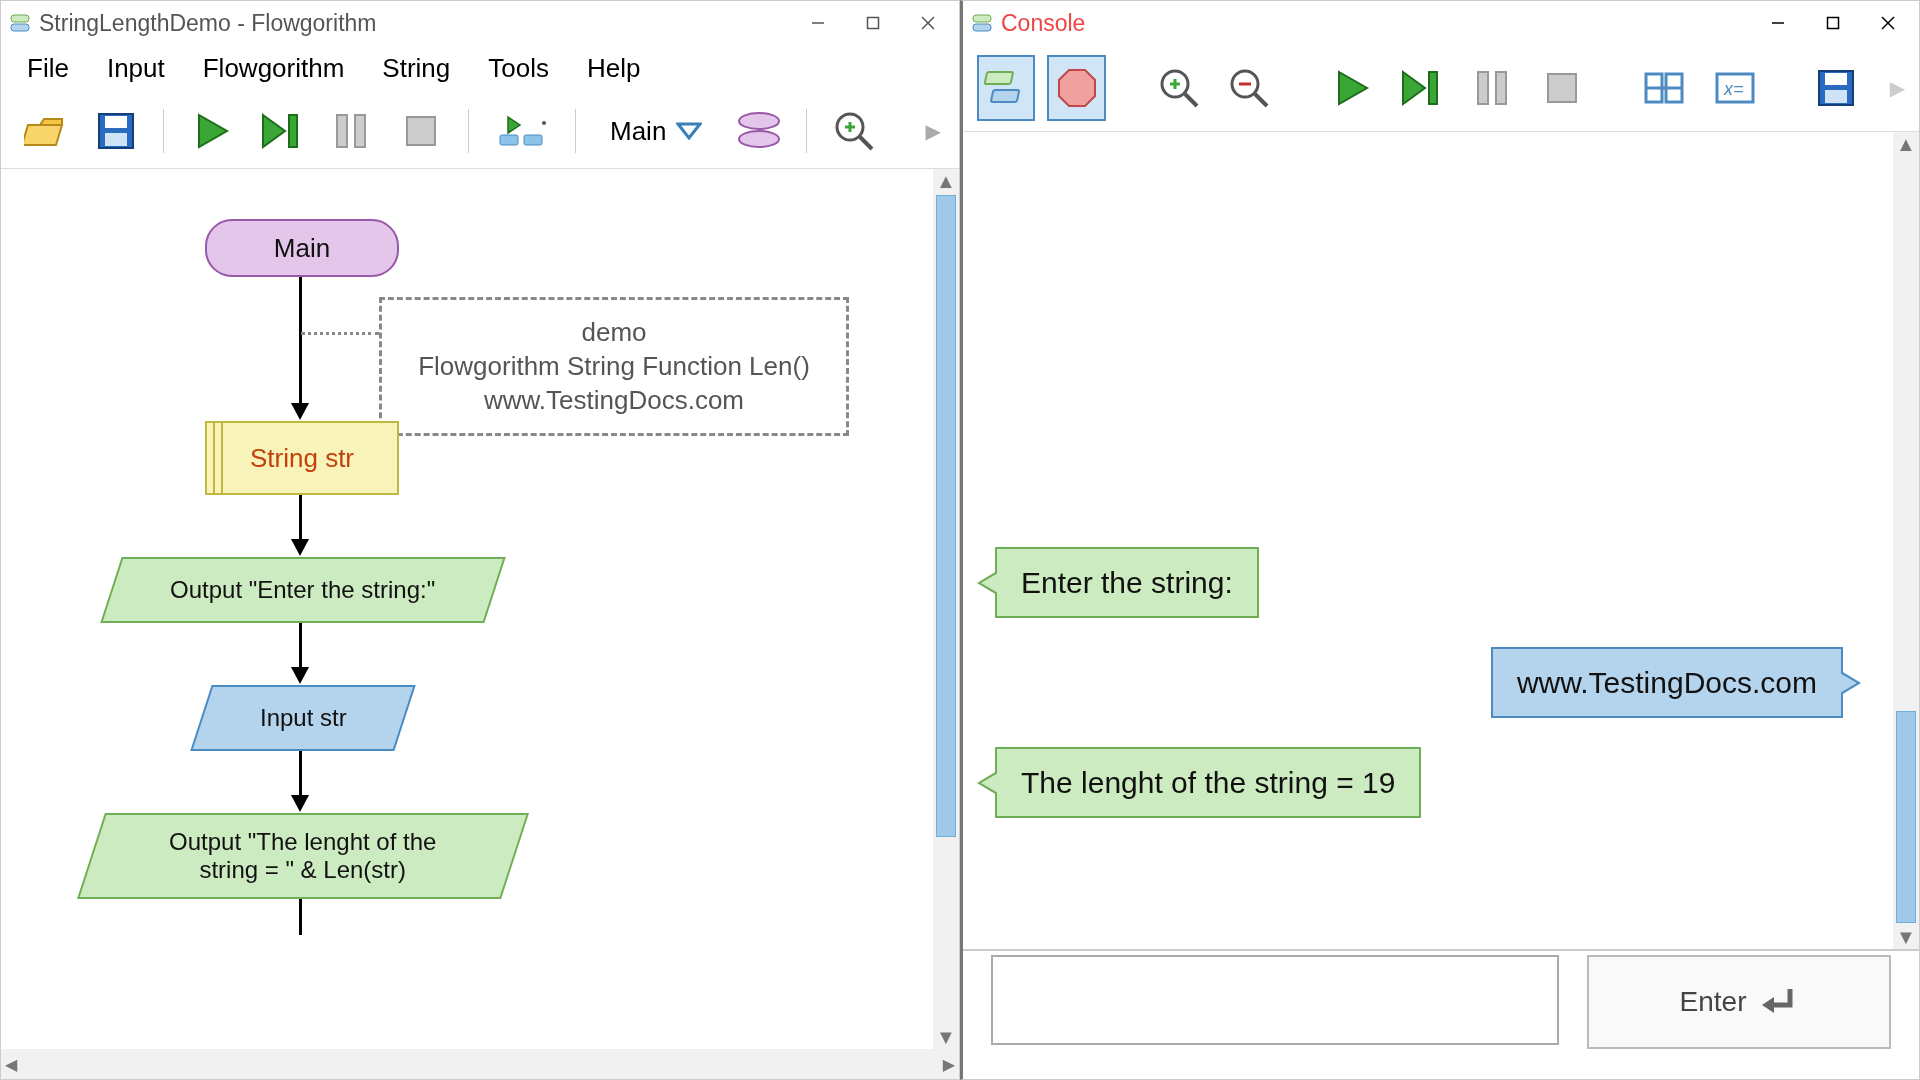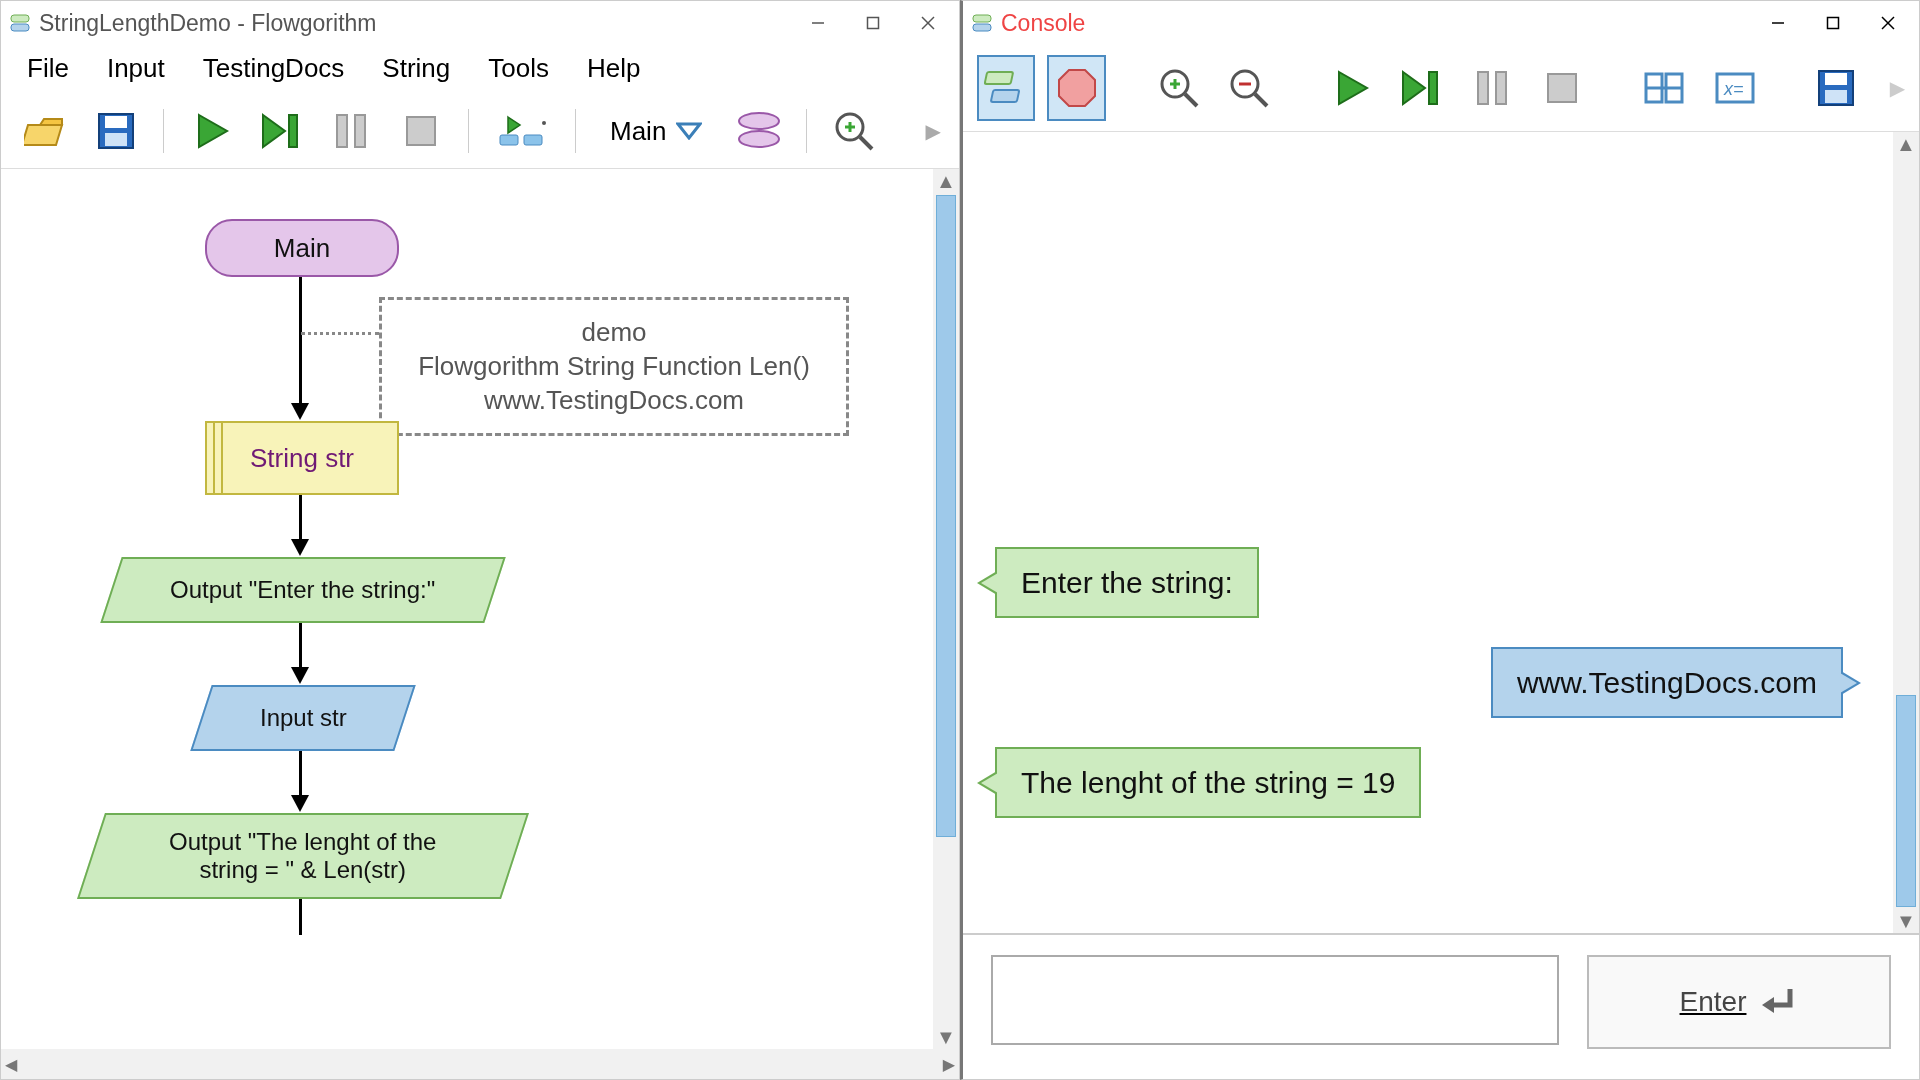--- a/index.html
+++ b/index.html
@@ -22,21 +22,21 @@
   .sep{width:1px;height:44px;background:#ccc;margin:0 4px;}
   .func-select{display:flex;align-items:center;gap:10px;font-size:26px;color:#000;padding:0 14px;}
   
   .canvas-wrap{flex:1;display:flex;position:relative;}
   .canvas{flex:1;position:relative;background:#fff;overflow:hidden;}
   .vscroll{width:26px;background:#f1f1f1;display:flex;flex-direction:column;align-items:center;justify-content:space-between;}
   .vscroll .thumb{width:18px;background:#9ec9ea;border:1px solid #6faed8;}
   .hscroll{height:30px;background:#f1f1f1;display:flex;align-items:center;justify-content:space-between;padding:0 4px;}
   
   .terminal{width:190px;height:54px;background:#e4c6ea;border:2px solid #9a58a8;border-radius:27px;display:flex;align-items:center;justify-content:center;font-size:26px;color:#111;}
-  .declare{width:190px;height:70px;background:#f8f3b9;border:2px solid #c2b73f;display:flex;align-items:center;justify-content:center;font-size:26px;color:#701a75;position:relative;}
+  .declare{width:190px;height:70px;background:#f8f3b9;border:2px solid #c2b73f;display:flex;align-items:center;justify-content:center;font-size:26px;color:#c2410c;position:relative;}
   .declare:before{content:"";position:absolute;left:6px;top:-2px;bottom:-2px;width:2px;background:#c2b73f;}
   .declare:after{content:"";position:absolute;left:14px;top:-2px;bottom:-2px;width:2px;background:#c2b73f;}
   .comment-box{border:3px dashed #888;padding:16px 22px;font-size:26px;color:#555;text-align:center;line-height:1.3;}
   .parallel{height:62px;display:flex;align-items:center;justify-content:center;font-size:24px;color:#111;border:2px solid;position:relative;transform:skewX(-18deg);}
   .parallel>span{transform:skewX(18deg);display:block;text-align:center;}
   .para-out{background:#cdebc0;border-color:#6fae55;}
   .para-in{background:#b4d3ec;border-color:#4b8bc1;}
   
   .status{height:44px;display:flex;align-items:center;justify-content:space-between;padding:0 24px;font-size:24px;color:#222;border-top:1px solid #ddd;}
   
@@ -48,21 +48,21 @@
   
   .console-body{flex:1;position:relative;background:#fff;display:flex;}
   .console-canvas{flex:1;position:relative;}
   .bubble{position:absolute;font-size:30px;padding:14px 24px;border:2px solid;line-height:1.3;}
   .bubble.out{background:#cdebc0;border-color:#6fae55;color:#111;}
   .bubble.out:before{content:"";position:absolute;left:-20px;top:22px;width:0;height:0;border-right:20px solid #6fae55;border-top:12px solid transparent;border-bottom:12px solid transparent;}
   .bubble.out:after{content:"";position:absolute;left:-16px;top:24px;width:0;height:0;border-right:17px solid #cdebc0;border-top:10px solid transparent;border-bottom:10px solid transparent;}
   .bubble.in{background:#b4d3ec;border-color:#4b8bc1;color:#111;}
   .bubble.in:before{content:"";position:absolute;right:-20px;top:22px;width:0;height:0;border-left:20px solid #4b8bc1;border-top:12px solid transparent;border-bottom:12px solid transparent;}
   .bubble.in:after{content:"";position:absolute;right:-16px;top:24px;width:0;height:0;border-left:17px solid #b4d3ec;border-top:10px solid transparent;border-bottom:10px solid transparent;}
-  .console-input-row{display:flex;gap:28px;padding:20px 28px 30px 28px;border-top:2px solid #ccc;text-decoration:underline;}
+  .console-input-row{display:flex;gap:28px;padding:4px 28px 30px 28px;border-top:2px solid #ccc;}
   .console-input{flex:1;height:86px;border:2px solid #aaa;background:#fff;font-size:26px;padding:0 12px;}
   .enter-btn{width:300px;height:90px;border:2px solid #bbb;background:#f9f9f9;display:flex;align-items:center;justify-content:center;gap:14px;font-size:28px;color:#444;}
   
   .arrowhead{width:0;height:0;border-left:9px solid transparent;border-right:9px solid transparent;border-top:17px solid #000;position:absolute;}
   .vline{position:absolute;width:3px;background:#000;}
   svg{display:block;}
   .scroll-arrow{color:#777;font-size:20px;display:flex;align-items:center;justify-content:center;height:24px;}
 </style>
 </head>
 <body>
@@ -94,21 +94,21 @@
               <line x1="1" y1="1" x2="13" y2="13" stroke="#555" stroke-width="1.5"></line>
               <line x1="13" y1="1" x2="1" y2="13" stroke="#555" stroke-width="1.5"></line>
             </svg>
           </div>
       </div>
     </div>
 
     <div class="menubar">
       <span>File</span>
       <span>Input</span>
-      <span>TestingDocs</span>
+      <span>Flowgorithm</span>
       <span>String</span>
       <span>Tools</span>
       <span>Help</span>
     </div>
 
     <div class="toolbar">
       <div class="tbtn">
         <svg width="44" height="40">
             <path d="M4 14 h12 l4 -6 h18 v6 h-30z" fill="#f5c542" stroke="#b58a18" stroke-width="2"></path>
             <path d="M4 14 h34 l-6 20 h-34 z" fill="#f7d56a" stroke="#b58a18" stroke-width="2"></path>

